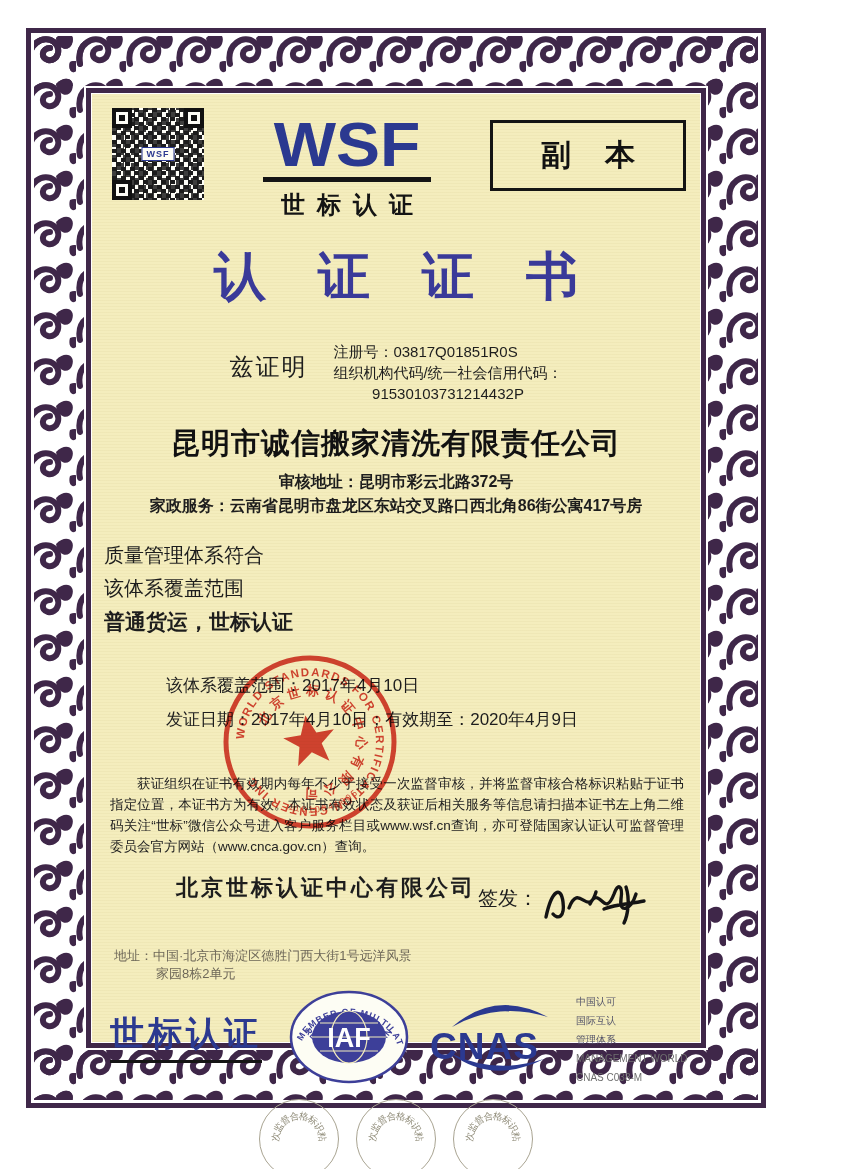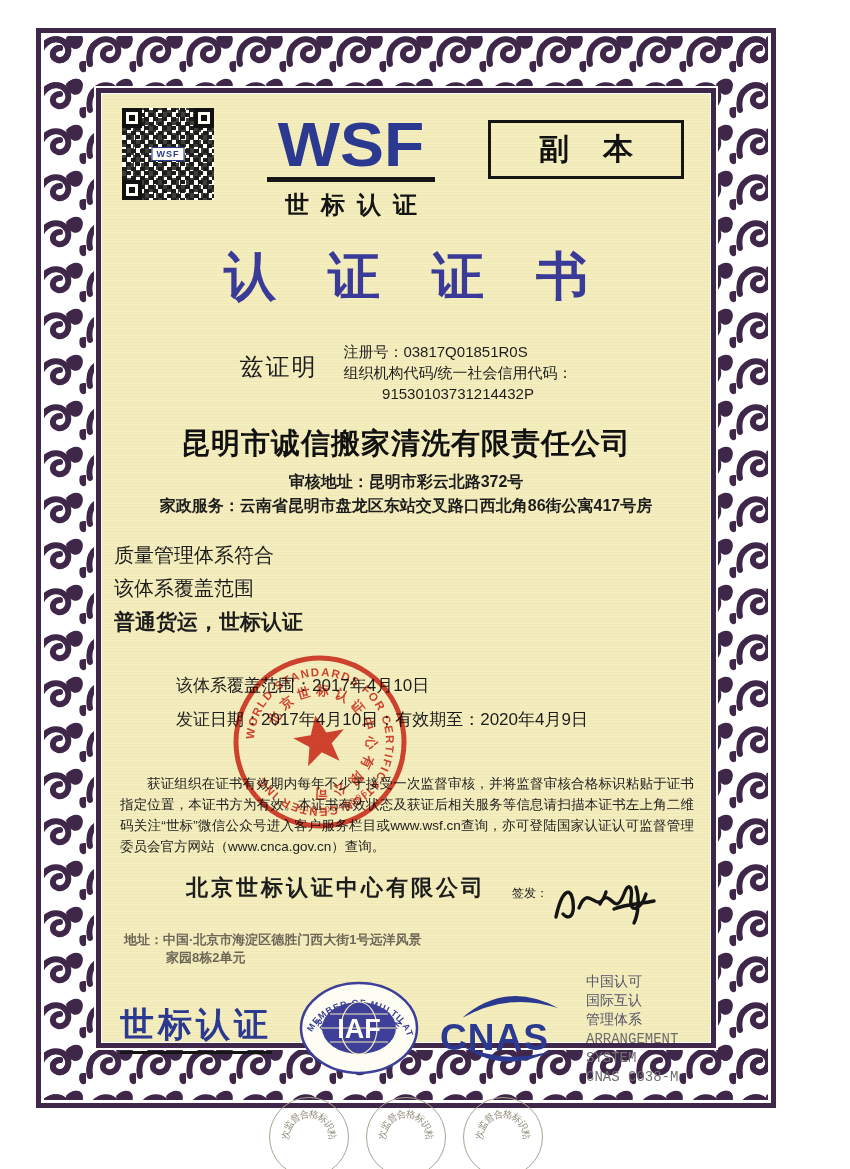--- a/index.html
+++ b/index.html
@@ -1,20 +1,20 @@
 <!DOCTYPE html>
 <html><head>
 <meta charset="utf-8">
 <style>
   html,body{margin:0;padding:0;background:#ffffff;}
   body{width:850px;height:1169px;position:relative;overflow:hidden;
        font-family:"Liberation Sans","DejaVu Sans",sans-serif;color:#1d1d1d;}
 
   
-  .frame{position:absolute;left:36px;top:28px;width:740px;height:1080px;}
+  .frame{position:absolute;left:26px;top:28px;width:740px;height:1080px;}
   .frame-svg{position:absolute;left:0;top:0;}
 
   
   .cert-body{
     position:absolute;left:66px;top:66px;width:608px;height:948px;
     background:
       repeating-linear-gradient(0deg, rgba(150,128,50,.05) 0 1px, rgba(0,0,0,0) 1px 3px),
       #f4edbd;
     padding:14px 12px 0 12px;box-sizing:border-box;
   }
@@ -30,22 +30,22 @@
   .finder::after{content:"";position:absolute;left:3px;top:3px;width:6px;height:6px;background:#111;}
   .finder.tl{left:0;top:0}.finder.tr{right:0;top:0}.finder.bl{left:0;bottom:0}
   .qr-center{position:absolute;left:50%;top:50%;transform:translate(-50%,-50%);
       background:#fdfdf6;border:1px solid #2b3990;color:#2b3990;font-weight:bold;
       font-size:9px;padding:1px 4px;letter-spacing:1px;}
   .logo-block{flex:1;text-align:center;margin-top:6px;}
   .wsf-word{font-size:66px;line-height:60px;font-weight:900;color:#2b3990;
       letter-spacing:0px;transform:scaleY(.95);display:inline-block;}
   .wsf-bar{width:168px;height:5px;background:#151515;margin:3px auto 7px auto;}
   .wsf-sub{font-size:24px;font-weight:bold;color:#141414;letter-spacing:12px;text-indent:12px;}
-  .copy-box{margin-top:12px;margin-right:14px;border:3px solid #141414;
-      padding:6px 14px;font-family:"Liberation Serif",serif;font-weight:bold;
+  .copy-box{margin-top:12px;margin-right:2px;border:3px solid #141414;
+      padding:12px 14px;font-family:"Liberation Serif",serif;font-weight:bold;
       font-size:30px;letter-spacing:34px;text-indent:34px;white-space:nowrap;color:#111;}
 
   
   .title{margin-top:26px;text-align:center;font-size:52px;font-weight:900;
       color:#3a3a99;letter-spacing:52px;text-indent:52px;line-height:58px;}
 
   
   .intro-row{margin-top:36px;display:flex;justify-content:center;align-items:flex-start;gap:26px;}
   .intro{font-size:24px;margin-top:10px;letter-spacing:2px;}
   .reg-block{font-size:15px;line-height:21px;color:#1d1d1d;text-align:left;}
@@ -66,37 +66,37 @@
   .dates{margin-top:30px;margin-left:62px;font-size:17px;line-height:34px;}
 
   
   .notice{margin-top:36px;padding:0 4px 0 6px;font-size:13.5px;line-height:21px;
       text-align:justify;text-indent:2em;color:#222;}
 
   
   .issuer-row{margin-top:16px;display:flex;align-items:flex-start;}
   .issuer-name{margin-left:72px;font-size:22px;font-weight:900;letter-spacing:3px;}
   .sign-area{margin-left:auto;margin-right:30px;display:flex;align-items:flex-start;}
-  .sign-label{font-size:12px;margin-top:12px;}
-  .issuer-addr{margin-top:0;margin-left:10px;font-size:13px;line-height:18px;color:#6d6758;font-weight:bold;}
+  .sign-label{font-size:20px;margin-top:12px;}
+  .issuer-addr{margin-top:16px;margin-left:10px;font-size:13px;line-height:18px;color:#6d6758;}
   .issuer-addr .l2{padding-left:42px;}
 
   
   .seal{position:absolute;left:126px;top:556px;width:184px;height:184px;
       transform:rotate(-10deg);mix-blend-mode:multiply;opacity:.93;pointer-events:none;}
 
   
   .logos-row{margin-top:6px;display:flex;align-items:center;}
   .brand-block{margin-left:6px;text-align:center;}
   .brand-cn{font-size:34px;font-weight:900;color:#2b3990;letter-spacing:4px;white-space:nowrap;}
   .brand-bar{height:3px;background:#151515;margin:3px 0 4px 0;}
   .brand-iso{font-family:"Liberation Serif",serif;font-size:34px;font-weight:bold;color:#111;letter-spacing:1px;}
   .iaf-wrap{margin-left:26px;}
   .cnas-wrap{margin-left:18px;text-align:right;}
-  .accred{margin-left:16px;font-size:14px;line-height:19px;color:#55556a;font-family:Liberation Mono, monospace;}
+  .accred{margin-left:16px;font-size:10px;line-height:19px;color:#55556a;}
   .accred .en{color:#6e6e6e;}
 
   
   .stickers-row{margin-top:10px;display:flex;justify-content:center;gap:17px;}
   .sticker-circle{position:relative;width:78px;height:78px;border:1.5px solid #a9a492;border-radius:50%;}
   .arc-char{position:absolute;left:50%;top:50%;font-size:9.5px;color:#8f8b78;
       transform-origin:0 0;white-space:nowrap;}
 </style>
 </head>
 <body>
@@ -210,21 +210,21 @@
           <path d="M24,30 Q68,-8 120,20 Q70,4 24,30 Z" fill="#2b3990"></path>
           <path d="M22,56 Q64,88 116,62 Q66,78 22,56 Z" fill="#2b3990"></path>
           <text x="2" y="62" font-size="37" font-weight="900" fill="#2b3990" letter-spacing="1">CNAS</text>
         </svg>
       </div>
 
       <div class="accred">
         <div>中国认可</div>
         <div>国际互认</div>
         <div>管理体系</div>
-        <div class="en">ARRANGEMENT SYSTEM</div>
+        <div class="en">MANAGEMENT WORLD</div>
         <div class="en">CNAS C038-M</div>
       </div>
     </div>
 
     <div class="stickers-row">
       <div class="sticker-circle">
           <span class="arc-char" style="transform: rotate(-84deg) translate(-50%, -29px);">次</span>
           <span class="arc-char" style="transform: rotate(-60deg) translate(-50%, -29px);">监</span>
           <span class="arc-char" style="transform: rotate(-36deg) translate(-50%, -29px);">督</span>
           <span class="arc-char" style="transform: rotate(-12deg) translate(-50%, -29px);">合</span>

